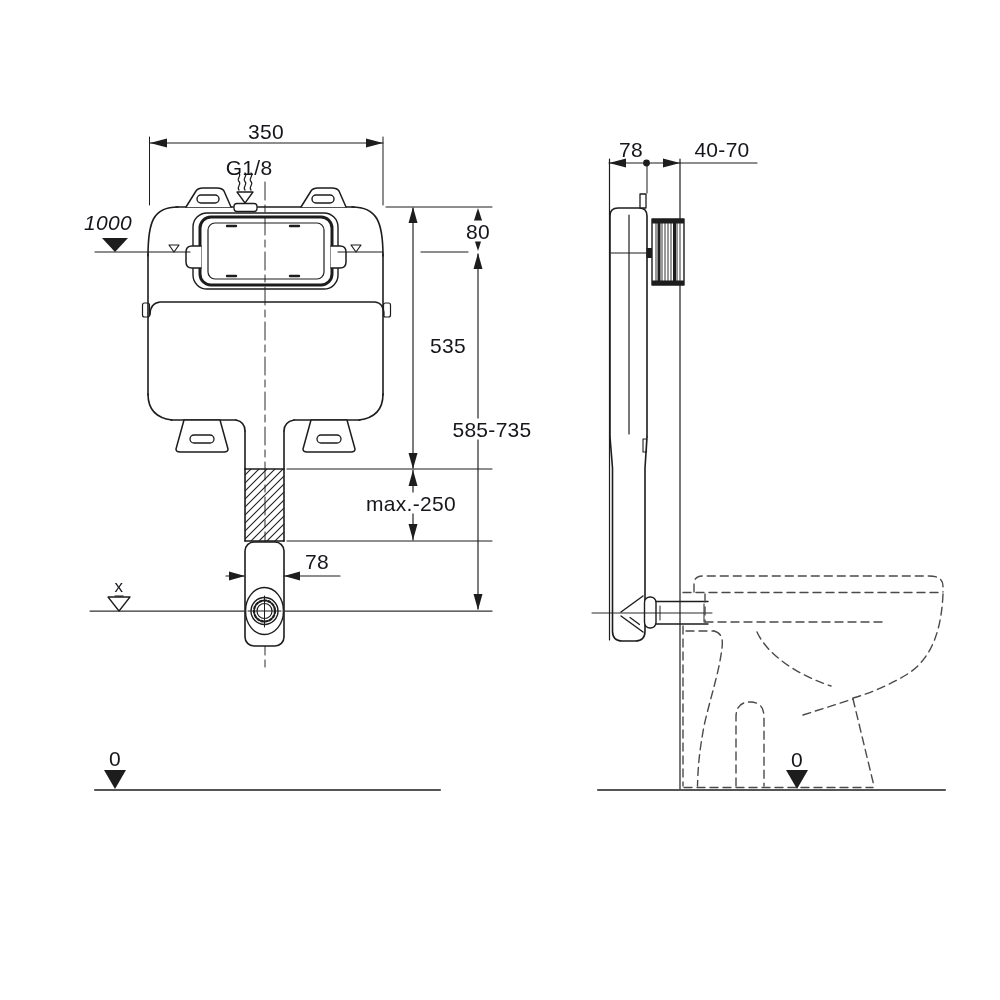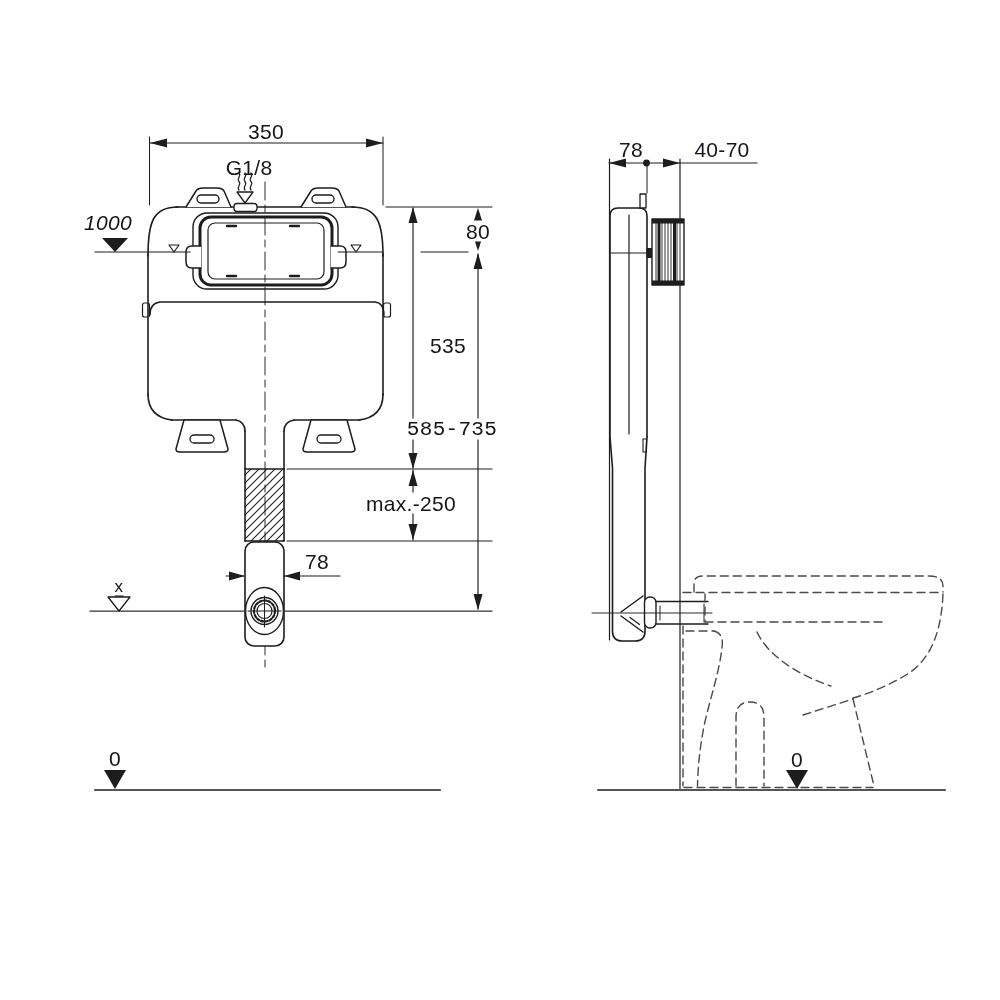--- a/index.html
+++ b/index.html
@@ -236,21 +236,21 @@
       <polygon points="786,770 808,770 797,789" fill="#1d1d1d" stroke="none"></polygon>
     </g>
   </g>
 </svg>
 
 <span class="lbl" style="left:266px;top:131px;">350</span>
 <span class="lbl" style="left:249px;top:167px;">G1/8</span>
 <span class="lbl" style="left:108px;top:222px;font-style:italic;">1000</span>
 <span class="lbl bg" style="left:478px;top:231px;">80</span>
 <span class="lbl bg" style="left:420px;top:345px;margin-left:28px;">535</span>
-<span class="lbl bg" style="left:452px;top:429px;font-family:Liberation Mono, monospace;">585-735</span>
+<span class="lbl bg" style="left:492px;top:429px;">585-735</span>
 <span class="lbl bg" style="left:411px;top:503px;">max.-250</span>
 <span class="lbl" style="left:317px;top:561px;">78</span>
 <span class="lbl small underline" style="left:119px;top:587px;">x</span>
 <span class="lbl" style="left:115px;top:758px;">0</span>
 <span class="lbl" style="left:631px;top:149px;">78</span>
 <span class="lbl" style="left:722px;top:149px;">40-70</span>
 <span class="lbl" style="left:797px;top:759px;">0</span>
 
 </div>
 

